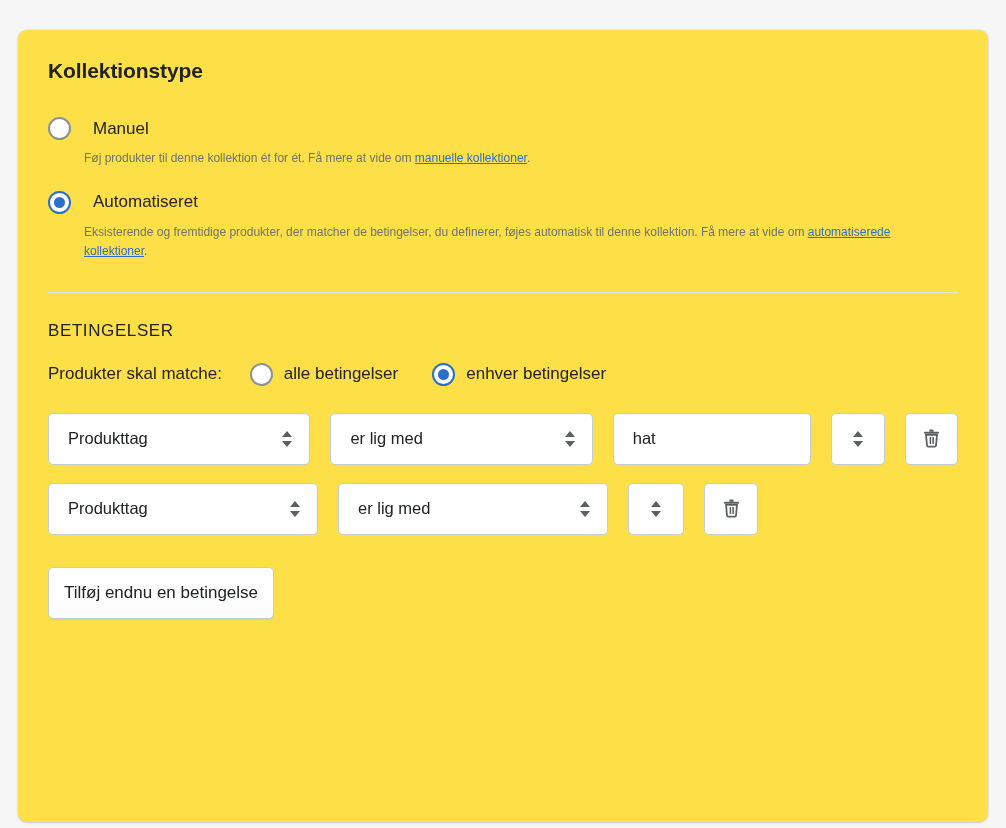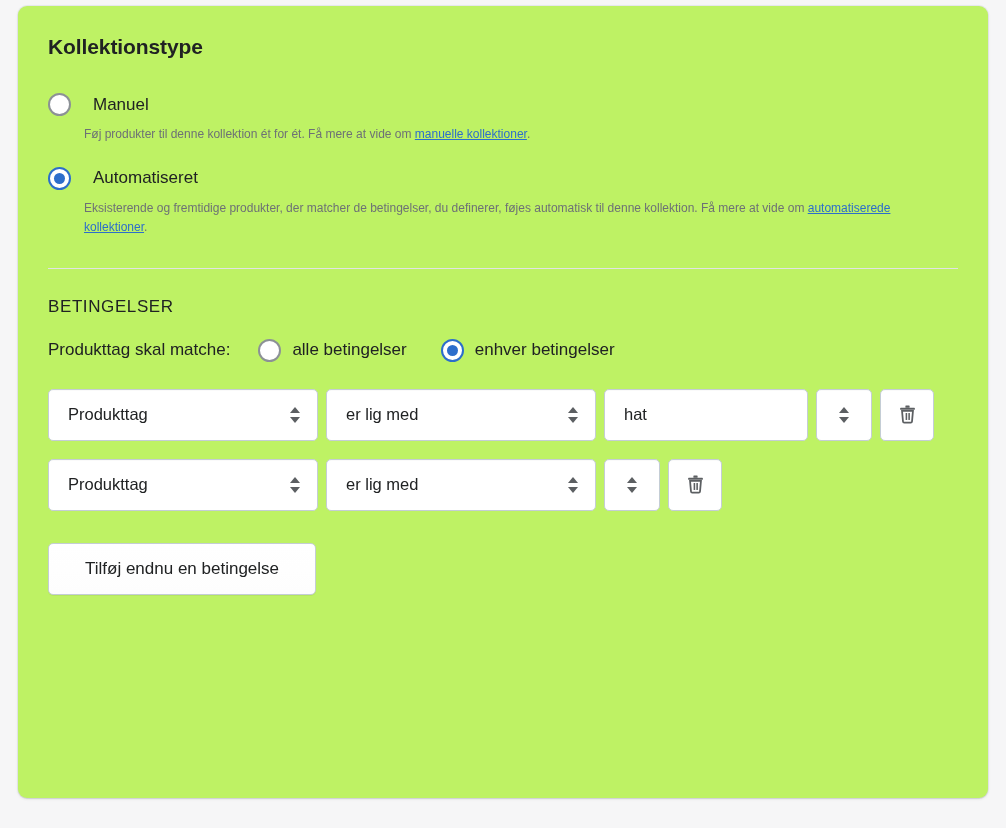--- a/index.html
+++ b/index.html
@@ -11,24 +11,24 @@
     height: 828px;
     background: #f6f6f7;
     font-family: "Liberation Sans", sans-serif;
     -webkit-font-smoothing: antialiased;
     overflow: hidden;
   }
 
   .card {
     position: absolute;
     left: 18px;
-    top: 6px;
+    top: 30px;
     width: 970px;
     height: 792px;
-    background: #bef264;
+    background: #fde047;
     border-radius: 9px;
     box-shadow: 0 0 0 1px rgba(6,44,82,0.05),
                 0 1px 3px 0 rgba(64,66,69,0.12),
                 0 1px 1px 0 rgba(0,0,0,0.05);
     box-sizing: border-box;
     overflow: hidden;
   }
 
   .section-top {
     padding: 28px 30px 0 30px;
@@ -135,21 +135,21 @@
     align-items: center;
     gap: 11px;
     margin-right: 34px;
     justify-content: space-between;
   }
   .match-opt .radio-label { font-size: 17px; }
 
   .cond-row {
     display: flex;
     align-items: center;
-    gap: 8px;
+    gap: 20px;
     margin-bottom: 18px;
   }
 
   .field {
     height: 52px;
     border: 1px solid #c4cdd5;
     border-radius: 5px;
     background: #ffffff;
     box-sizing: border-box;
     display: flex;
@@ -194,21 +194,21 @@
     border-left: 5.5px solid transparent;
     border-right: 5.5px solid transparent;
     border-top: 6px solid #5c5f62;
   }
 
   .add-btn {
     display: inline-flex;
     align-items: center;
     justify-content: center;
     height: 52px;
-    padding: 0 36px;
+    padding: 0 15px;
     margin-top: 14px;
     border: 1px solid #c4cdd5;
     border-radius: 5px;
     background: linear-gradient(180deg, #ffffff, #fdfdfd);
     box-shadow: 0 1px 0 0 rgba(22,29,37,0.05);
     font-size: 17px;
     color: #202223;
     cursor: pointer;
     box-sizing: border-box;
   }
@@ -243,21 +243,21 @@
     </div>
 
     <div class="divider"></div>
   </div>
 
   <div class="section-bottom">
 
     <div class="subheading">BETINGELSER</div>
 
     <div class="match-row">
-      <span class="match-label">Produkttag skal matche:</span>
+      <span class="match-label">Produkter skal matche:</span>
 
       <span class="match-opt">
         <span class="radio"></span>
         <span class="radio-label">alle betingelser</span>
       </span>
 
       <span class="match-opt">
         <span class="radio checked"></span>
         <span class="radio-label">enhver betingelser</span>
       </span>

